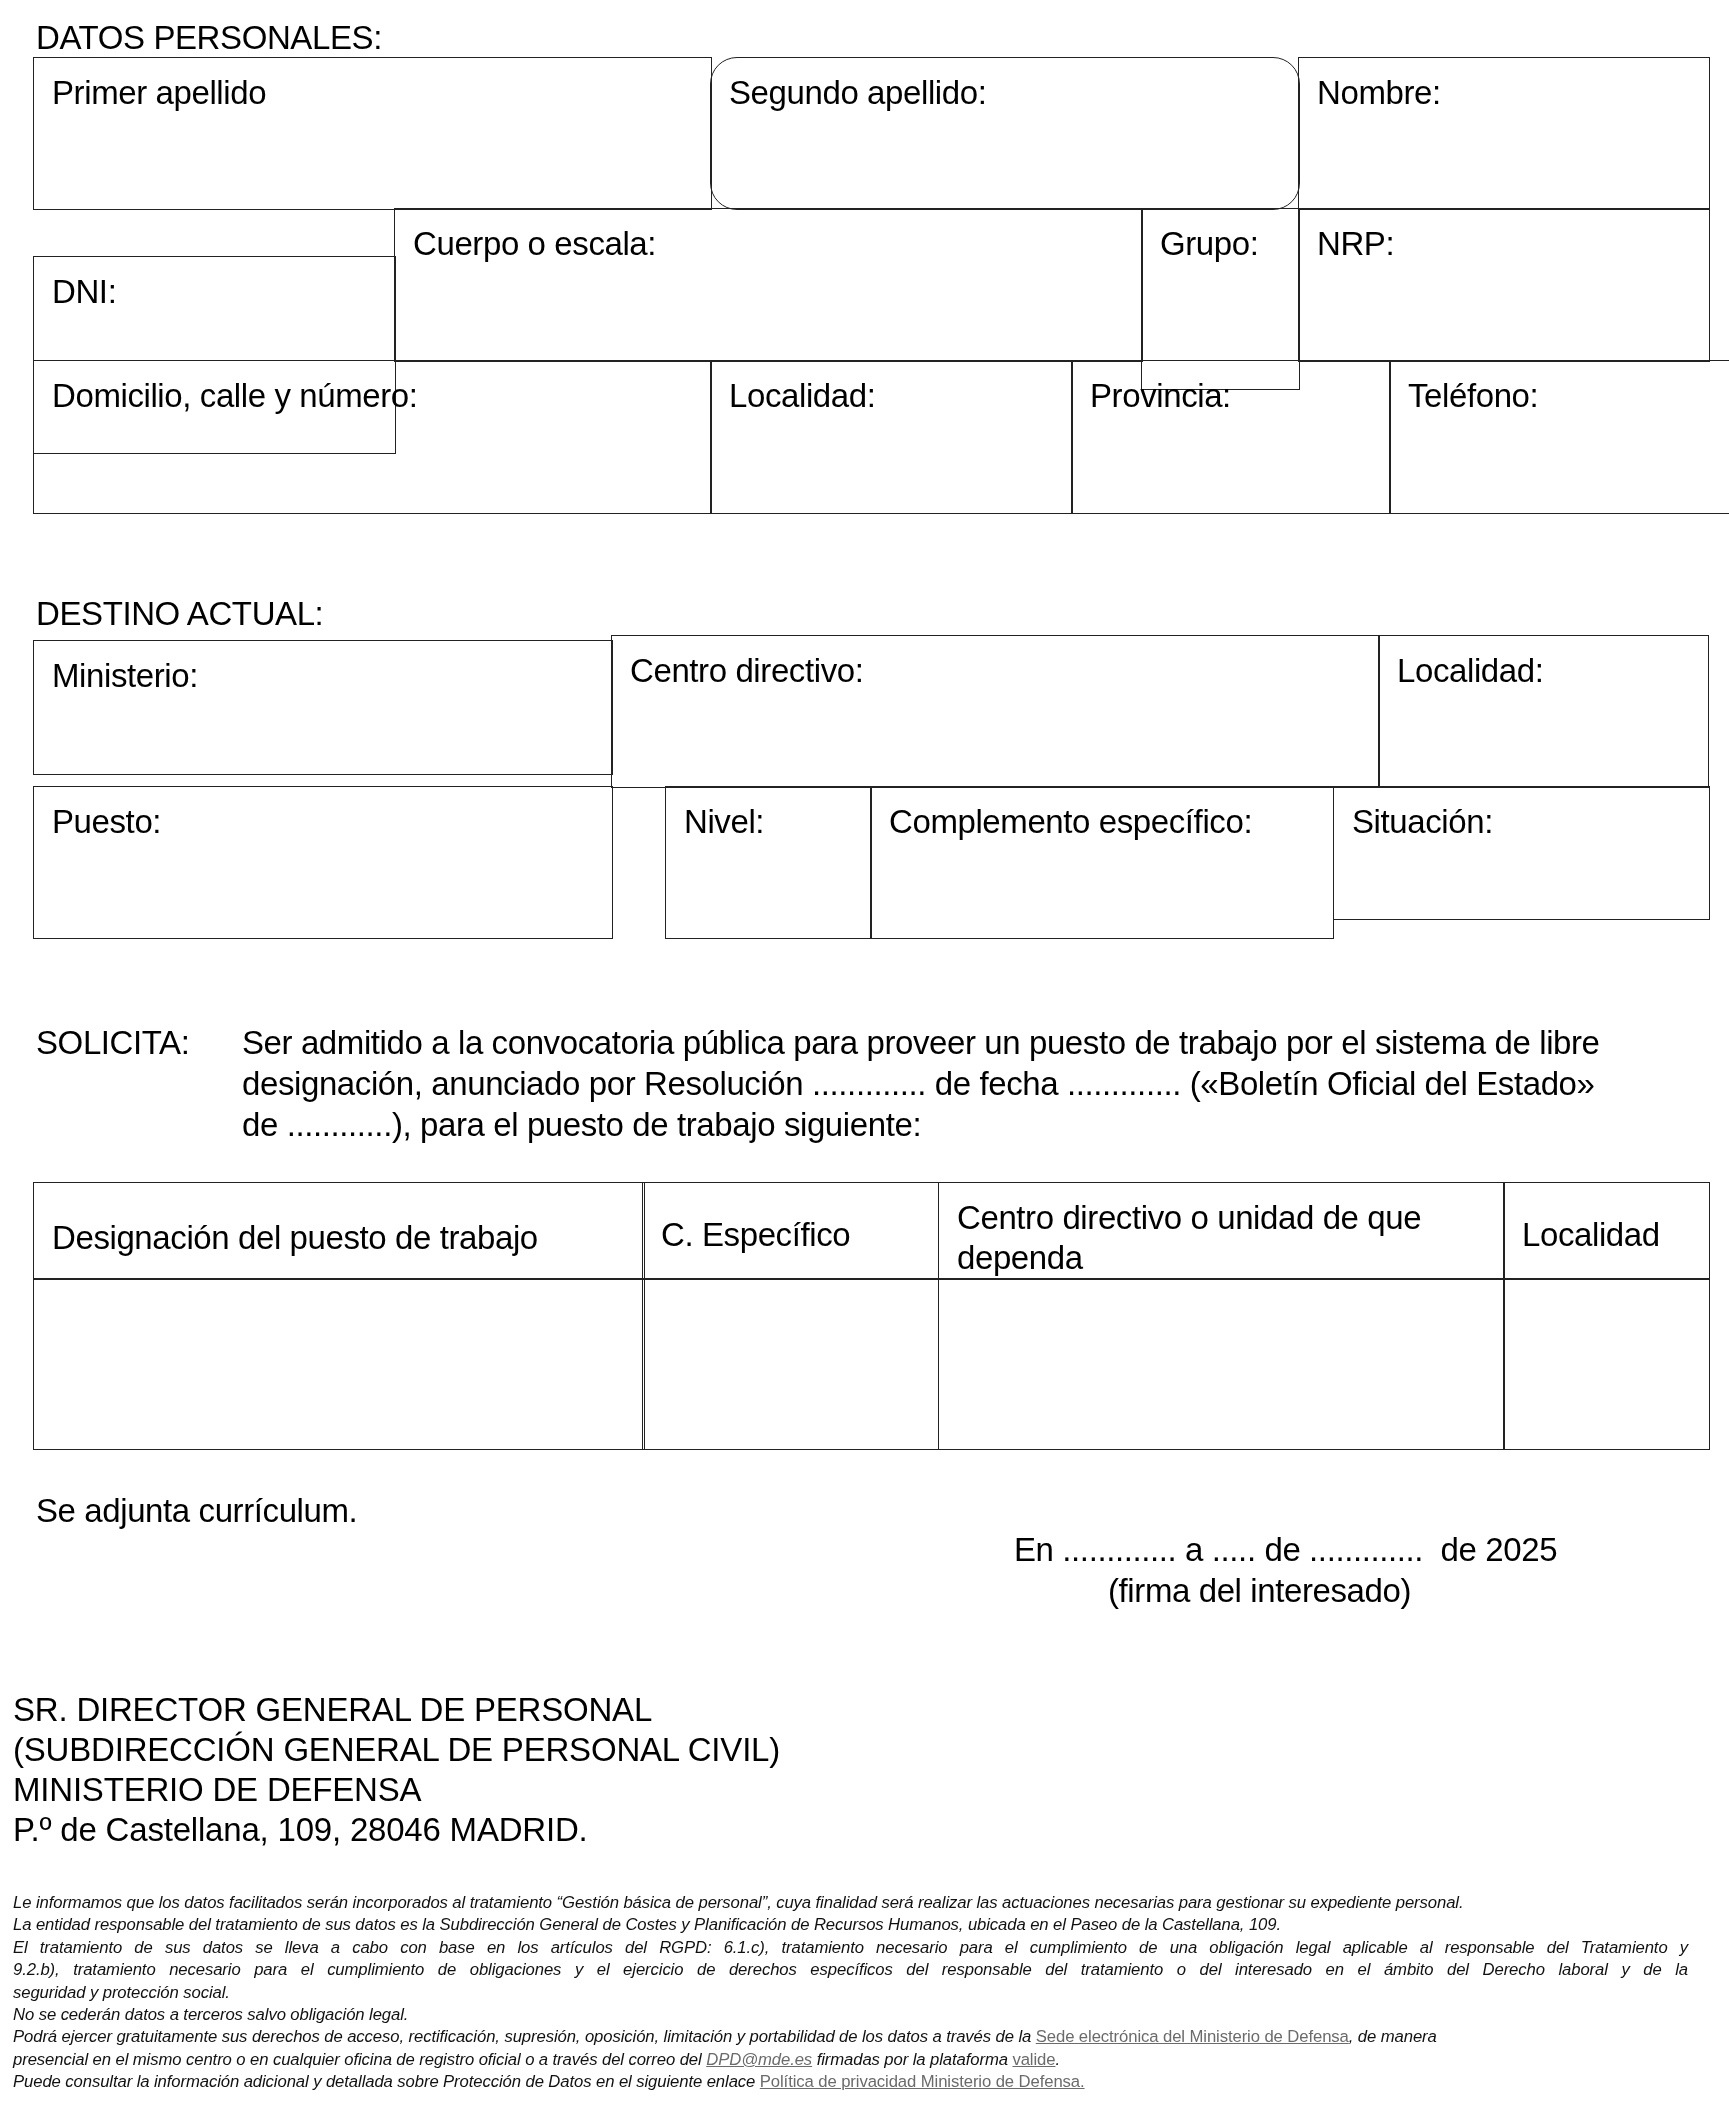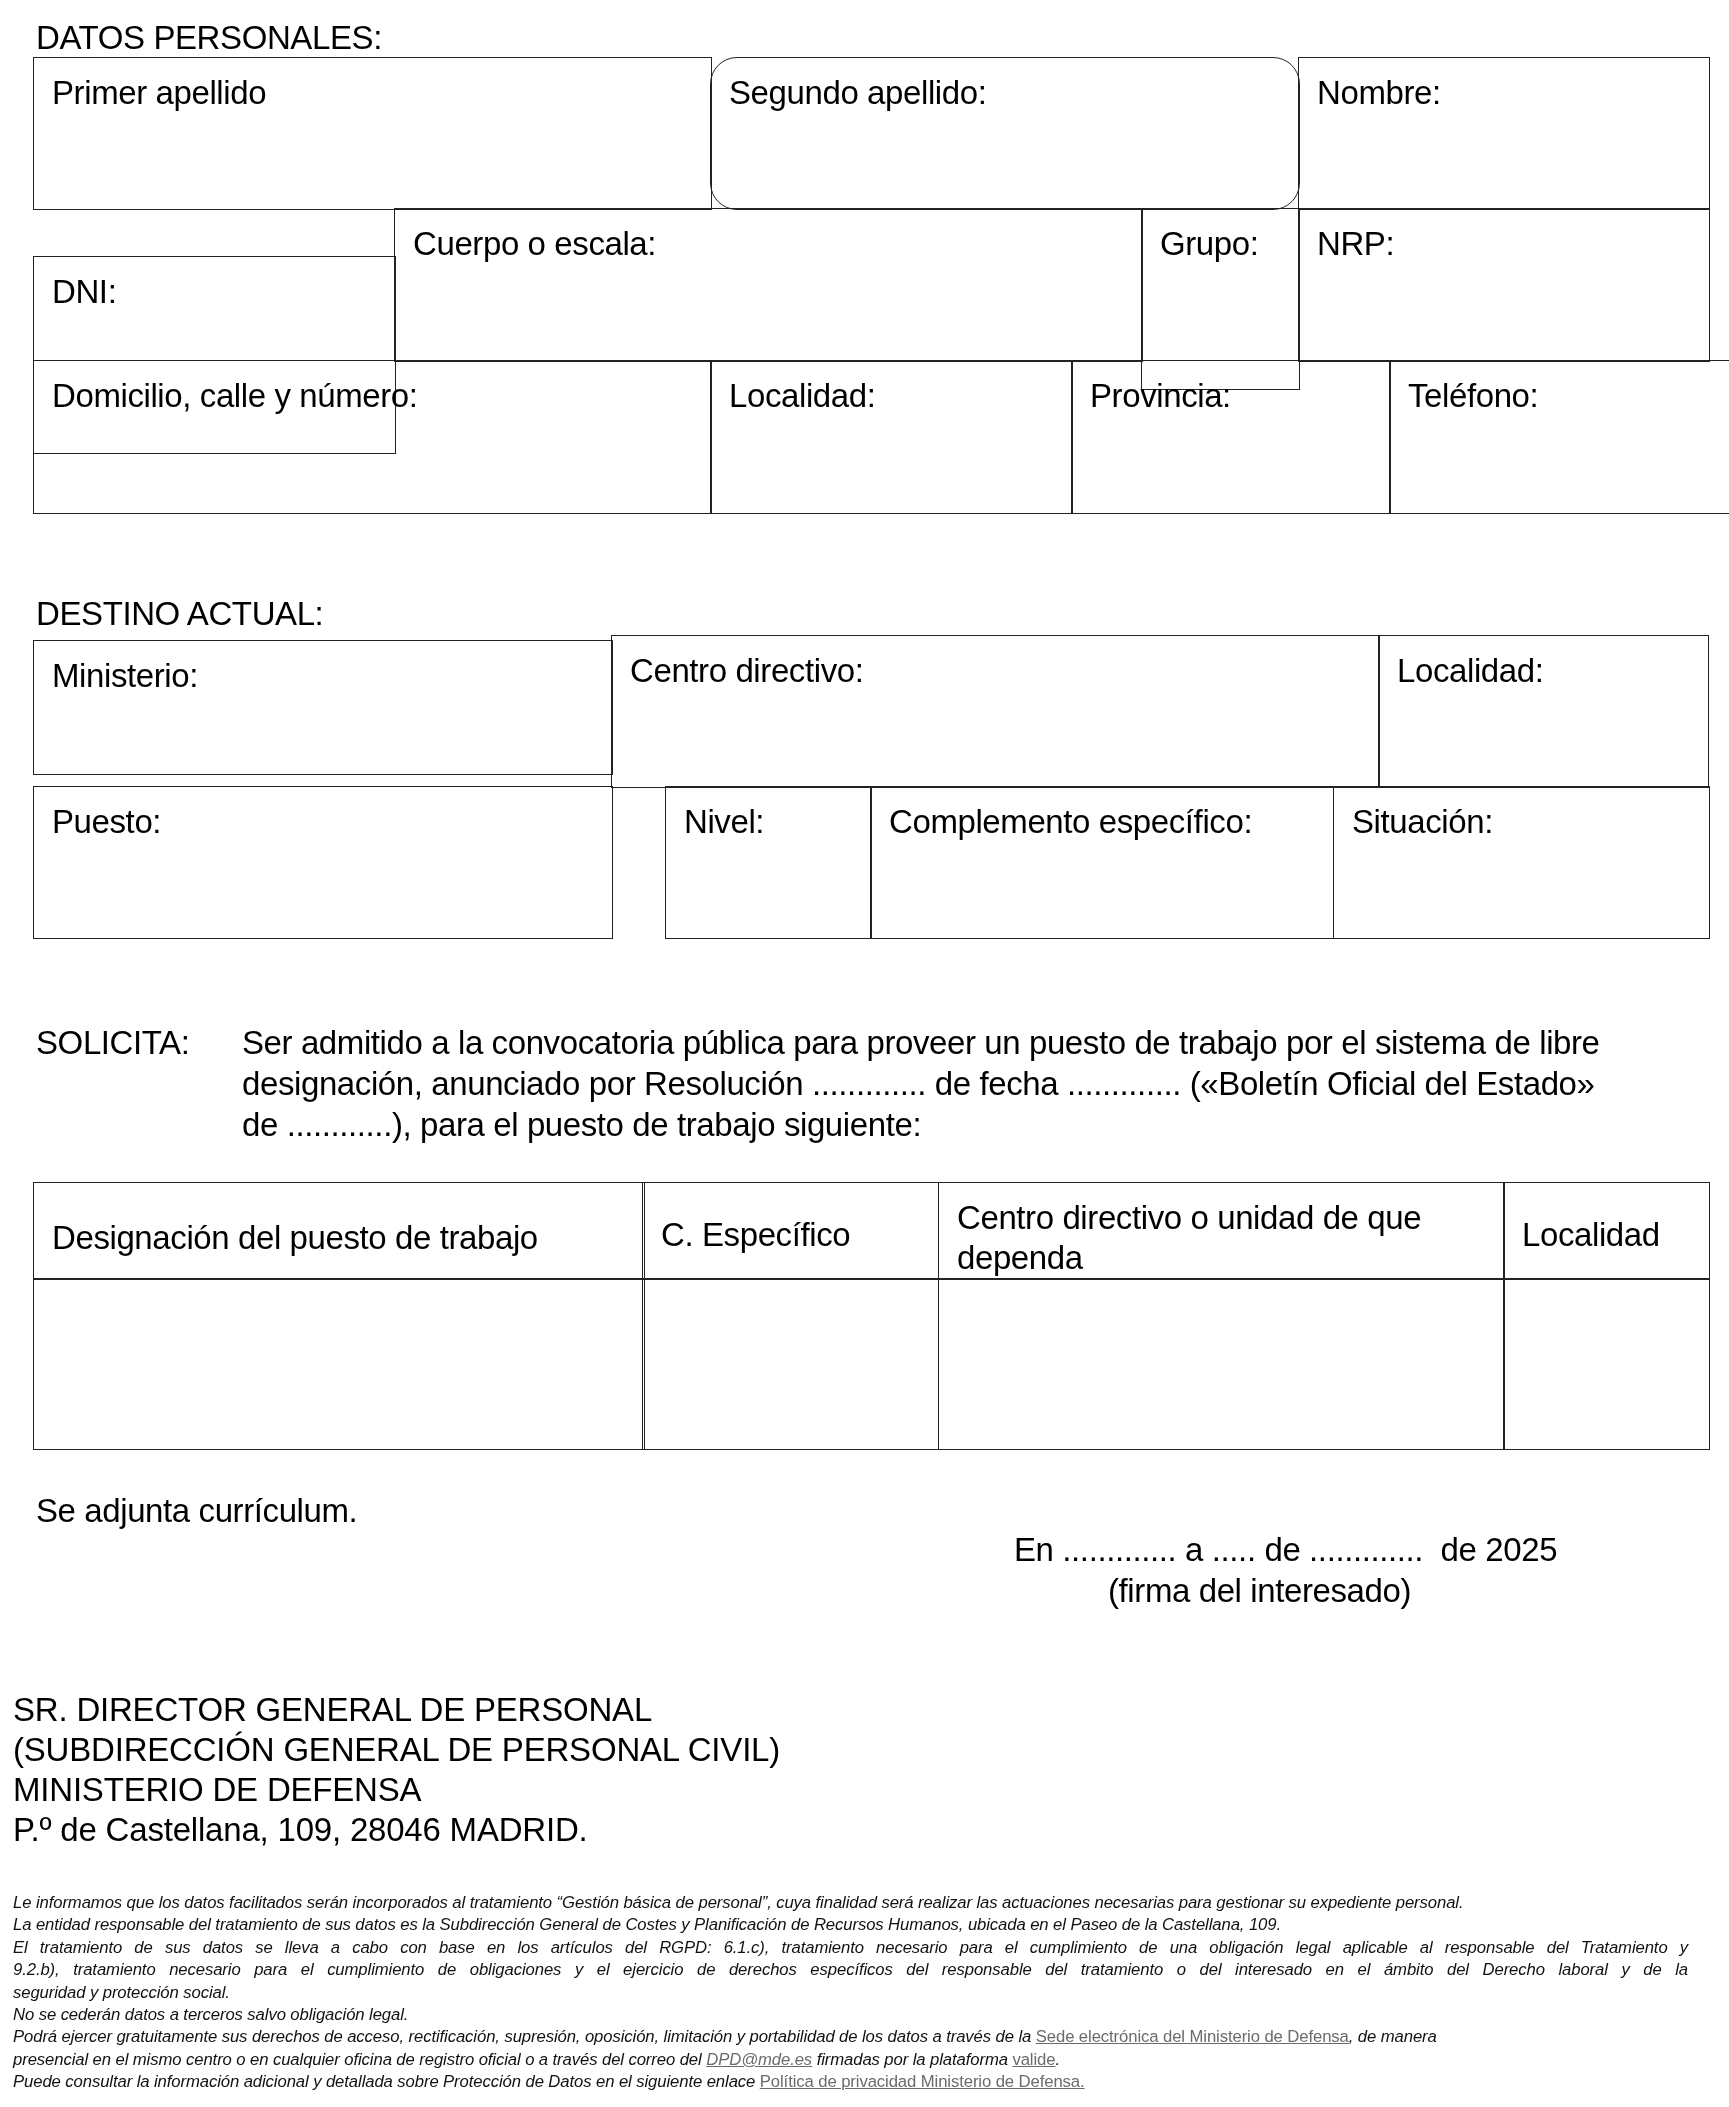--- a/index.html
+++ b/index.html
@@ -87,21 +87,21 @@
   </div>
   <div class="cell" style="left:33px; top:786px; width:580px; height:153px;">
     <span class="cell-label">Puesto:</span>
   </div>
   <div class="cell" style="left:665px; top:786px; width:207px; height:153px;">
     <span class="cell-label">Nivel:</span>
   </div>
   <div class="cell" style="left:870px; top:786px; width:464px; height:153px;">
     <span class="cell-label">Complemento específico:</span>
   </div>
-  <div class="cell" style="left:1333px; top:786px; width:377px; height:153px;">
+  <div class="cell" style="left:1333px; top:786px; width:377px; height:134px;">
     <span class="cell-label">Situación:</span>
   </div>
 </div>
 
 <div class="abs body-text" style="left:36px; top:1022px;">SOLICITA:</div>
 <div class="abs body-text" style="left:242px; top:1022px; width:1456px;">
   <div style="white-space:nowrap;">Ser admitido a la convocatoria pública para proveer un puesto de trabajo por el sistema de libre</div>
   <div style="white-space:nowrap;">designación, anunciado por Resolución ............. de fecha ............. («Boletín Oficial del Estado»</div>
   <div style="white-space:nowrap;">de ............), para el puesto de trabajo siguiente:</div>
 </div>

